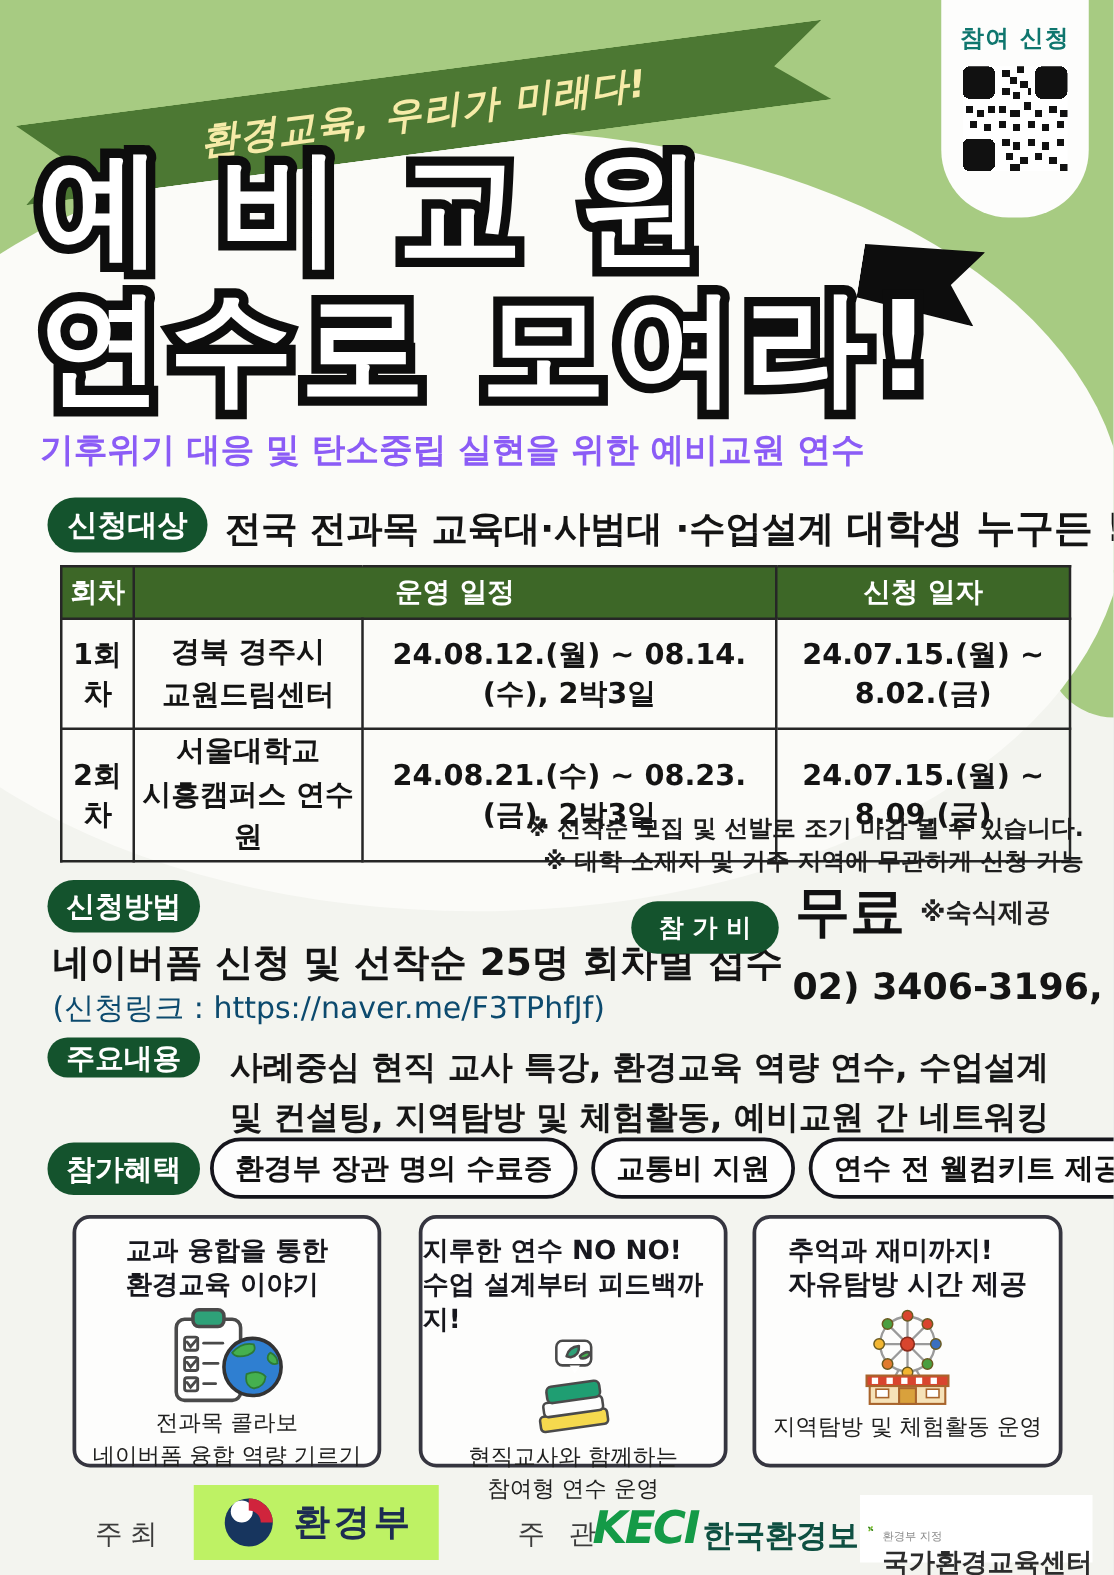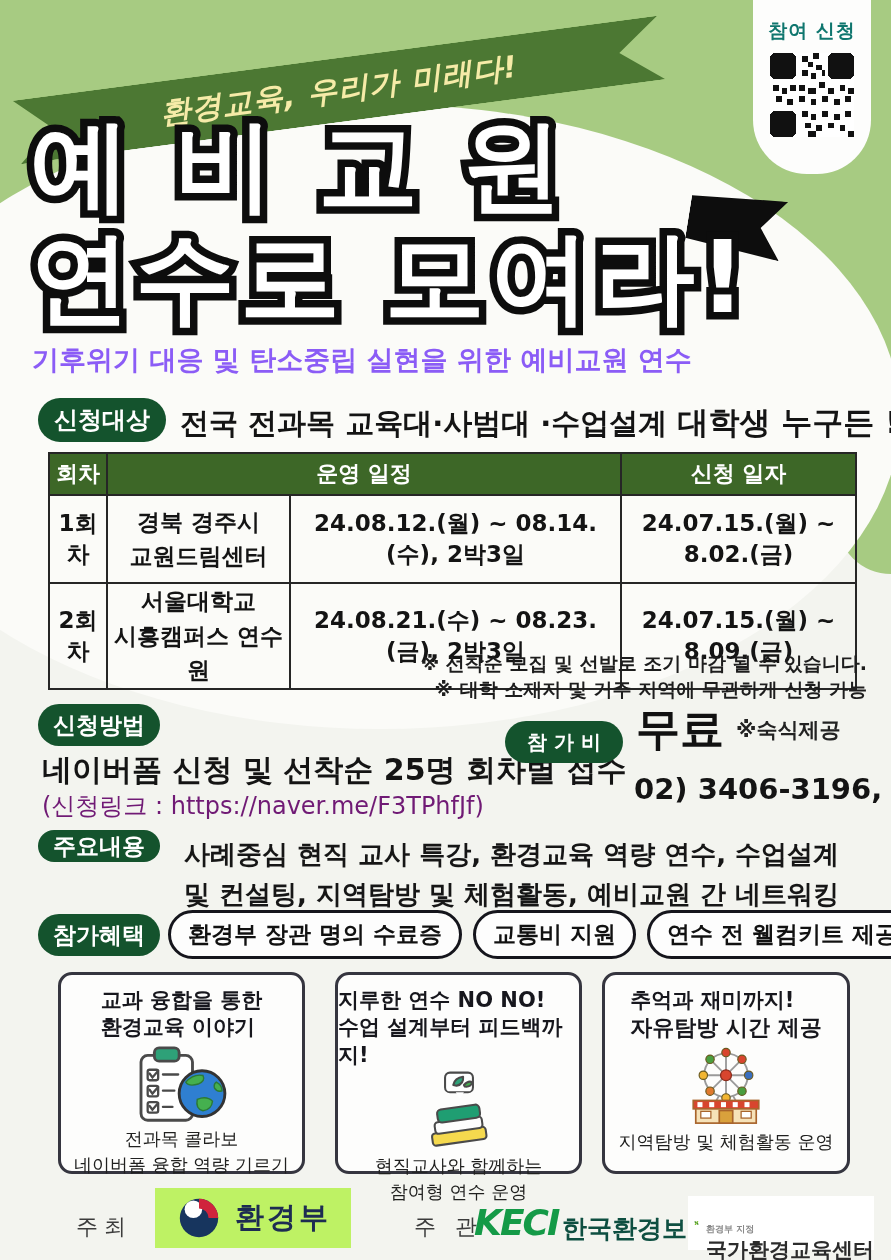--- a/index.html
+++ b/index.html
@@ -60,21 +60,21 @@
   .sch-table th, .sch-table td { border:2px solid #262626; text-align:center; vertical-align:middle; }
   .sch-table thead th { background:#3d6727; color:#fff; font-size:22px; font-weight:700; height:42px; }
   .sch-table tbody td { font-size:23px; font-weight:700; color:#141414; height:88px; background:transparent; }
   .venue-cell div { line-height:1.5; }
   .apply-cell { font-size:24px; font-weight:800; }
   
   .notes { position:absolute; right:24px; top:650px; z-index:5; text-align:right; font-size:19px; font-weight:600; color:#1d1d1d; line-height:1.38; }
   
   .method-line { position:absolute; left:42px; top:750px; z-index:5; font-size:30px; font-weight:800; color:#141414; white-space:nowrap; }
   .method-line .strong { font-weight:900; }
-  .method-link { position:absolute; left:42px; top:790px; z-index:5; font-size:24px; font-weight:400; color:#701a75; white-space:nowrap; }
+  .method-link { position:absolute; left:42px; top:790px; z-index:5; font-size:24px; font-weight:400; color:#0c4a6e; white-space:nowrap; }
   
   .fee-value   { position:absolute; left:636px; top:700px; z-index:5; font-size:44px; font-weight:900; color:#111; }
   .fee-note    { position:absolute; left:736px; top:716px; z-index:5; font-size:21px; font-weight:700; color:#222; }
   .contact-value { position:absolute; left:634px; top:772px; z-index:5; font-size:29px; font-weight:800; color:#141414; white-space:nowrap; }
   
   .contents-text { position:absolute; left:184px; top:834px; width:680px; z-index:5; font-size:26px; font-weight:600; color:#161616; line-height:1.55; }
   
   .benefit-row { position:absolute; left:168px; top:910px; z-index:5; display:flex; gap:11px; }
   .benefit-pill {
     display:inline-flex; align-items:center; justify-content:center;
@@ -106,21 +106,21 @@
     background:#bef264; display:flex; align-items:center; justify-content:center; gap:12px;
   }
   .gov-name { font-size:29px; font-weight:700; color:#1d2c52; letter-spacing:3px; }
   .keci-abbr { position:absolute; left:474px; top:1202px; z-index:5; font-size:36px; font-weight:900; font-style:italic; color:#149a47; letter-spacing:-2px; }
   .keci-name { position:absolute; left:562px; top:1212px; z-index:5; font-size:25px; font-weight:800; color:#0e4f41; white-space:nowrap; }
   .neec-block {
     position:absolute; left:688px; top:1196px; width:186px; height:54px; z-index:5;
     background:#ffffff; display:flex; align-items:center; gap:7px; padding-left:6px;
   }
   .neec-texts { display:flex; flex-direction:column; }
-  .neec-tag  { font-size:9px; color:#8a8a8a; font-weight:700;margin-top:40px; }
+  .neec-tag  { font-size:9px; color:#8a8a8a; font-weight:400;margin-top:40px; }
   .neec-name { font-size:21px; font-weight:900; color:#2c2c2c; white-space:nowrap; }
 </style>
 </head>
 <body>
 
 <div class="poster">
 
   <div class="bg-top"></div>
   <div class="bg-wedge"></div>
   <div class="white-blob"></div>

